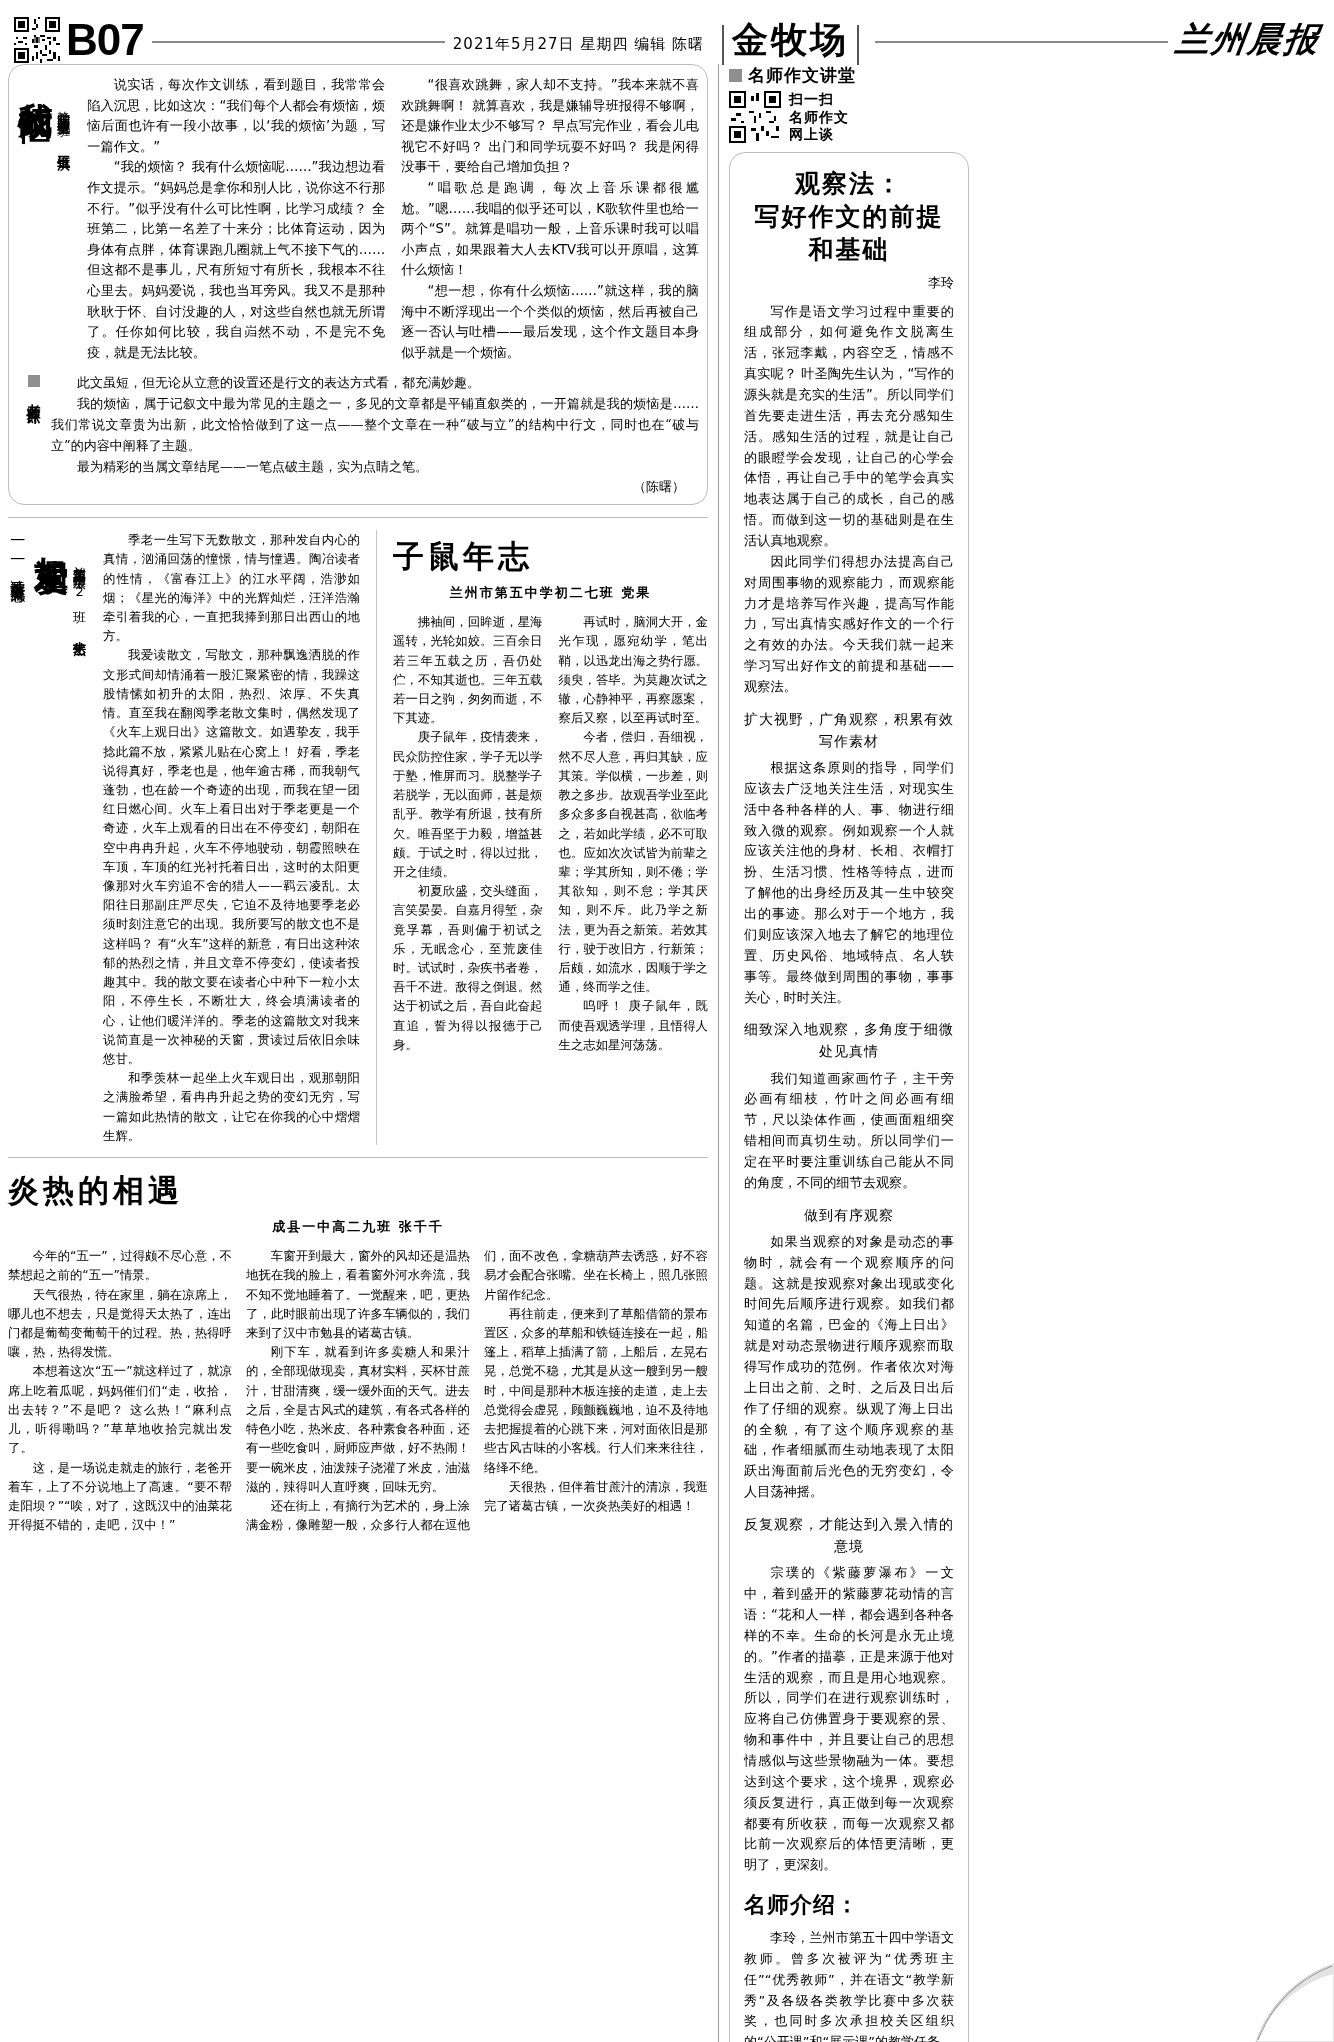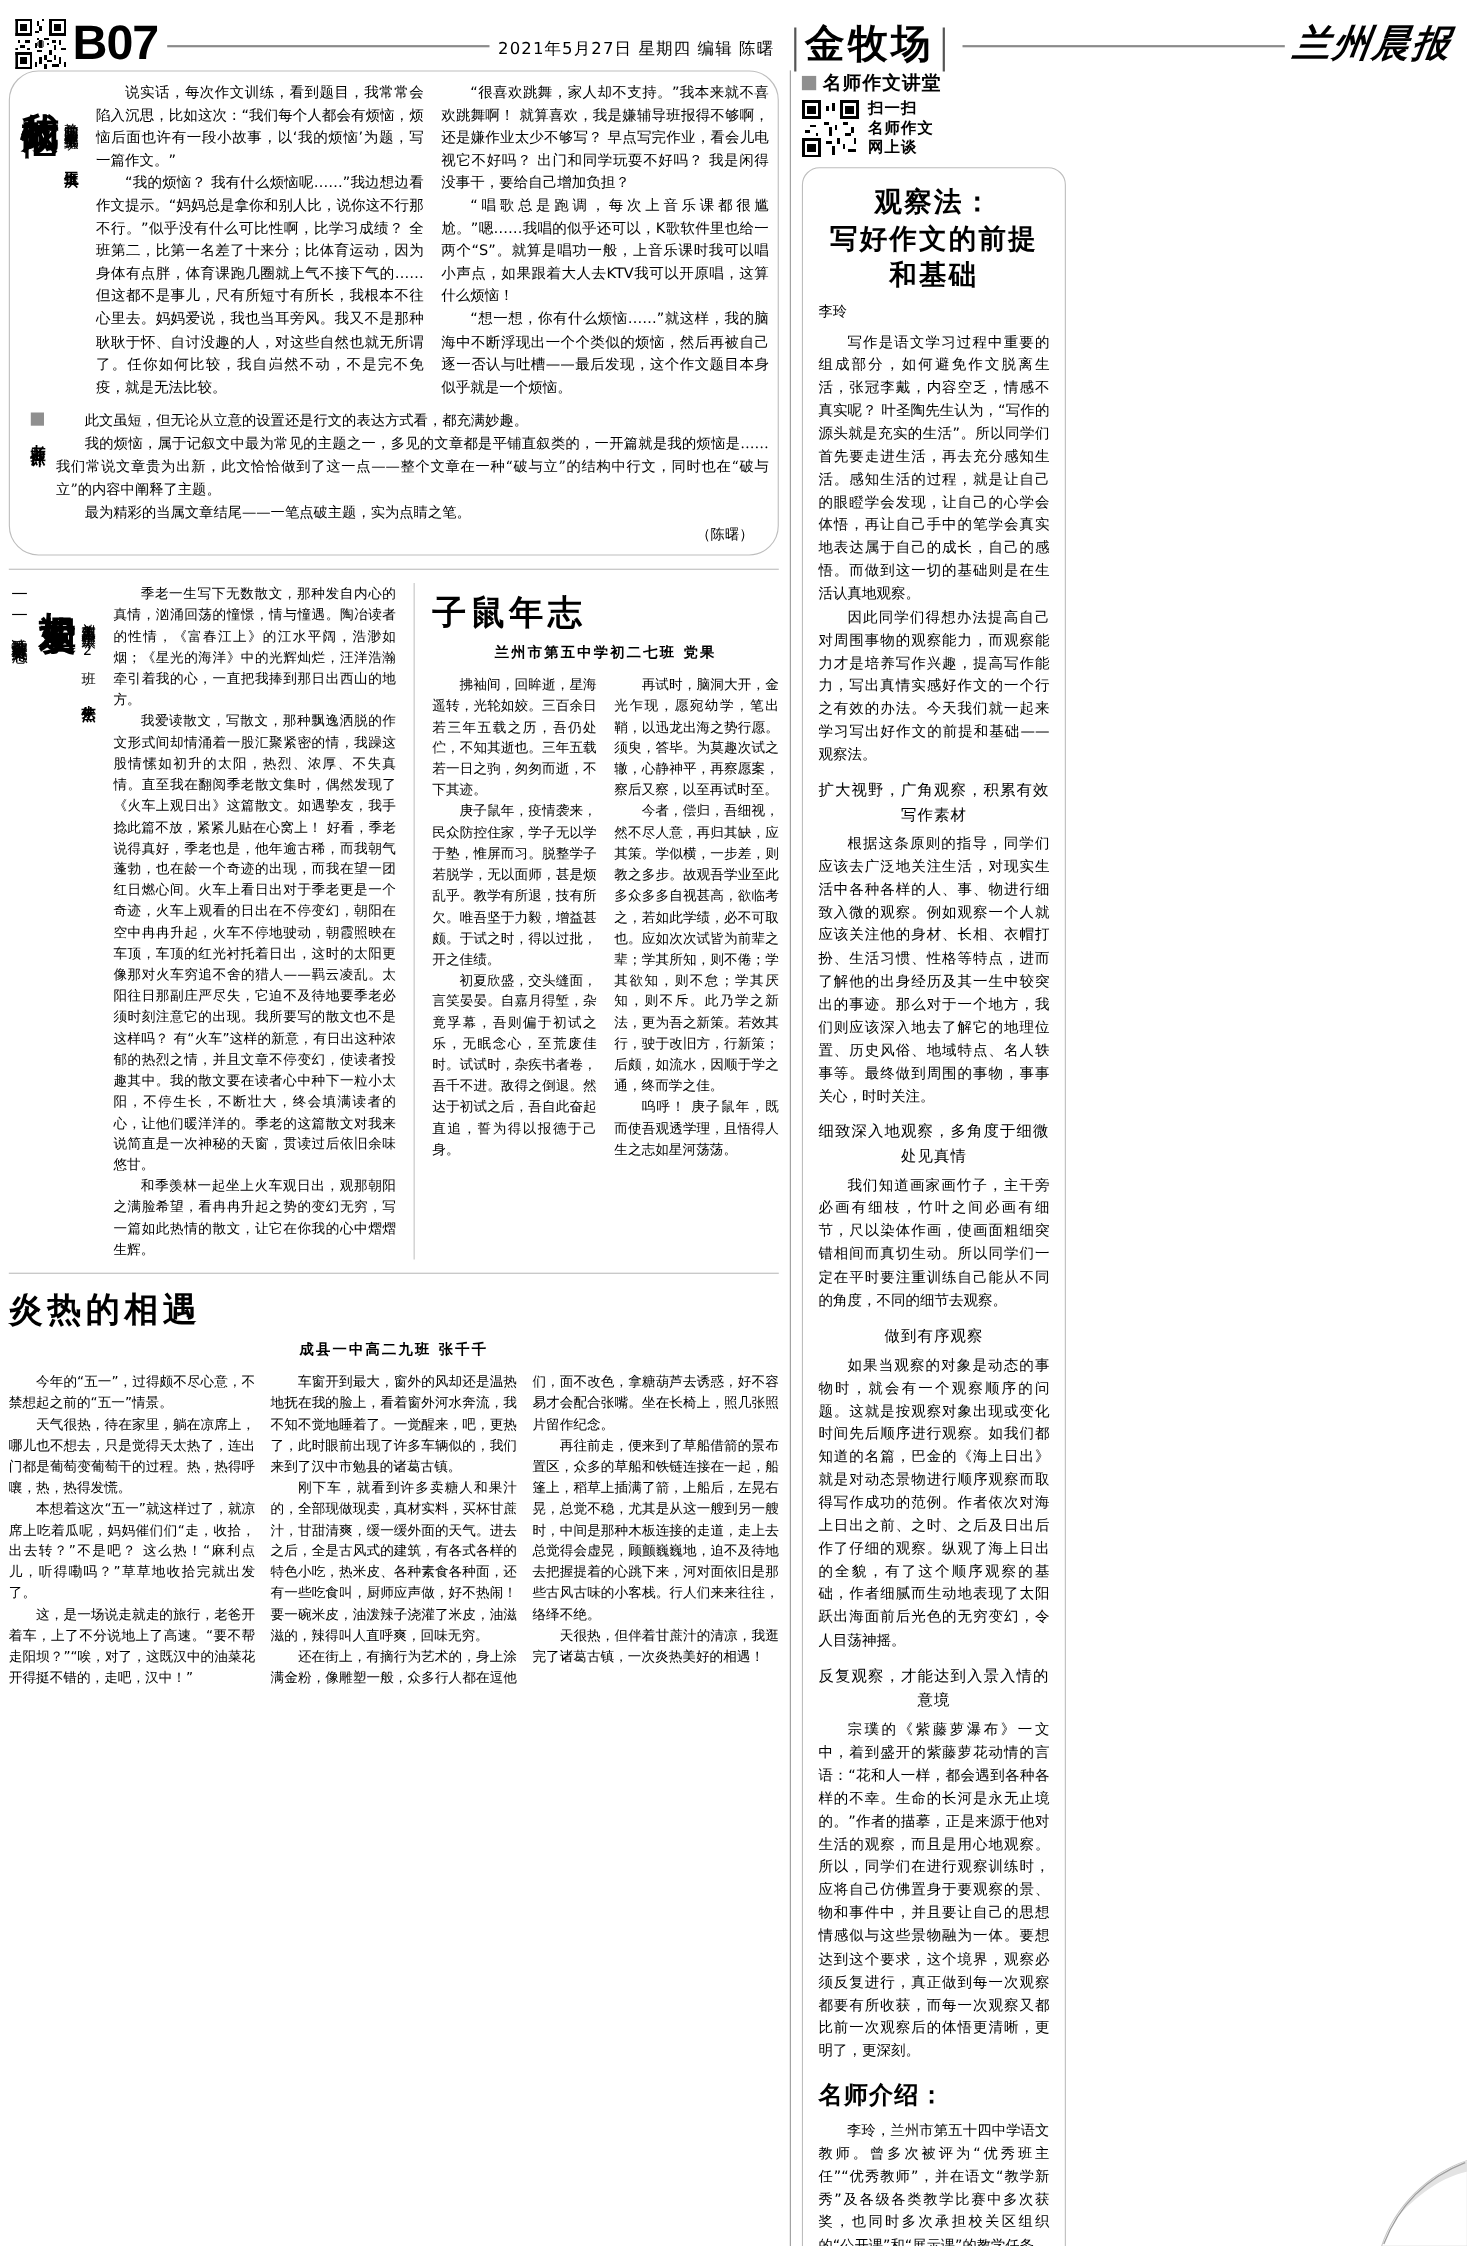--- a/index.html
+++ b/index.html
@@ -21,21 +21,21 @@
   .sect-name{font-family:"DejaVu Serif","Liberation Serif",serif;font-weight:bold;font-size:36px;letter-spacing:3px;white-space:nowrap;}
   .paper-name{font-family:"DejaVu Serif","Liberation Serif",serif;font-weight:bold;font-style:italic;font-size:34px;letter-spacing:2px;white-space:nowrap;flex:none;transform:skewX(-8deg);}
 
   
   .body-grid{display:flex;align-items:stretch;margin-top:4px;}
   .col-left{width:700px;flex:none;position:relative;}
   .vdiv{width:0;border-left:1px solid #9a9a9a;margin:0 10px;flex:none;}
   .col-right{width:240px;flex:none;position:relative;}
 
   
-  .round-frame{border:1.5px solid #bdbdbd;border-radius:27px;padding:10px 8px 6px 8px;box-sizing:border-box;}
+  .round-frame{border:1.5px solid #bdbdbd;border-radius:16px;padding:10px 8px 6px 8px;box-sizing:border-box;}
 
   
   .v-title-block{display:flex;flex-direction:row-reverse;align-items:flex-start;flex:none;}
   .v-title{
     writing-mode:vertical-rl;text-orientation:upright;
     font-family:"DejaVu Serif","Liberation Serif",serif;
     font-weight:bold;font-size:34px;line-height:1.12;letter-spacing:2px;
   }
   .v-byline{
     writing-mode:vertical-rl;text-orientation:upright;
@@ -66,21 +66,21 @@
 
   
   .side-head{display:flex;align-items:center;margin-bottom:4px;}
   .side-head .sq{width:13px;height:13px;background:#8f8f8f;margin-right:6px;flex:none;}
   .side-head .t{font-size:17px;font-weight:bold;letter-spacing:1px;}
   .scan-row{display:flex;align-items:center;margin:2px 0 8px 0;}
   .scan-qr{width:52px;height:52px;flex:none;margin-right:8px;}
   .scan-lines{font-size:14px;font-weight:bold;line-height:1.25;letter-spacing:1px;}
   .side-panel{border:1.5px solid #bdbdbd;border-radius:16px;padding:14px 14px 28px 14px;box-sizing:border-box;}
   .side-title{text-align:center;font-family:"DejaVu Serif","Liberation Serif",serif;font-weight:bold;font-size:25px;line-height:1.32;letter-spacing:2px;margin-bottom:8px;}
-  .side-author{text-align:left;font-size:13px;margin-bottom:10px;}
+  .side-author{text-align:right;font-size:13px;margin-bottom:10px;}
   .side-text{font-size:13.2px;line-height:1.58;text-align:justify;}
   .side-text p{margin:0;text-indent:2em;}
   .side-sub{text-align:center;font-weight:normal;font-size:14px;margin:10px 0 6px 0;letter-spacing:1px;}
   .intro-title{font-weight:bold;font-size:22px;letter-spacing:1px;margin:14px 0 8px 0;}
   .intro-text{font-size:13px;line-height:1.6;text-align:justify;}
   .intro-text p{margin:0;text-indent:2em;}
   .bot-qr-wrap{display:flex;align-items:center;justify-content:center;margin-top:16px;}
   .bot-qr{width:78px;height:78px;flex:none;margin-right:10px;}
   .bot-qr-txt{font-size:16px;font-weight:bold;line-height:1.3;letter-spacing:1px;}
 

